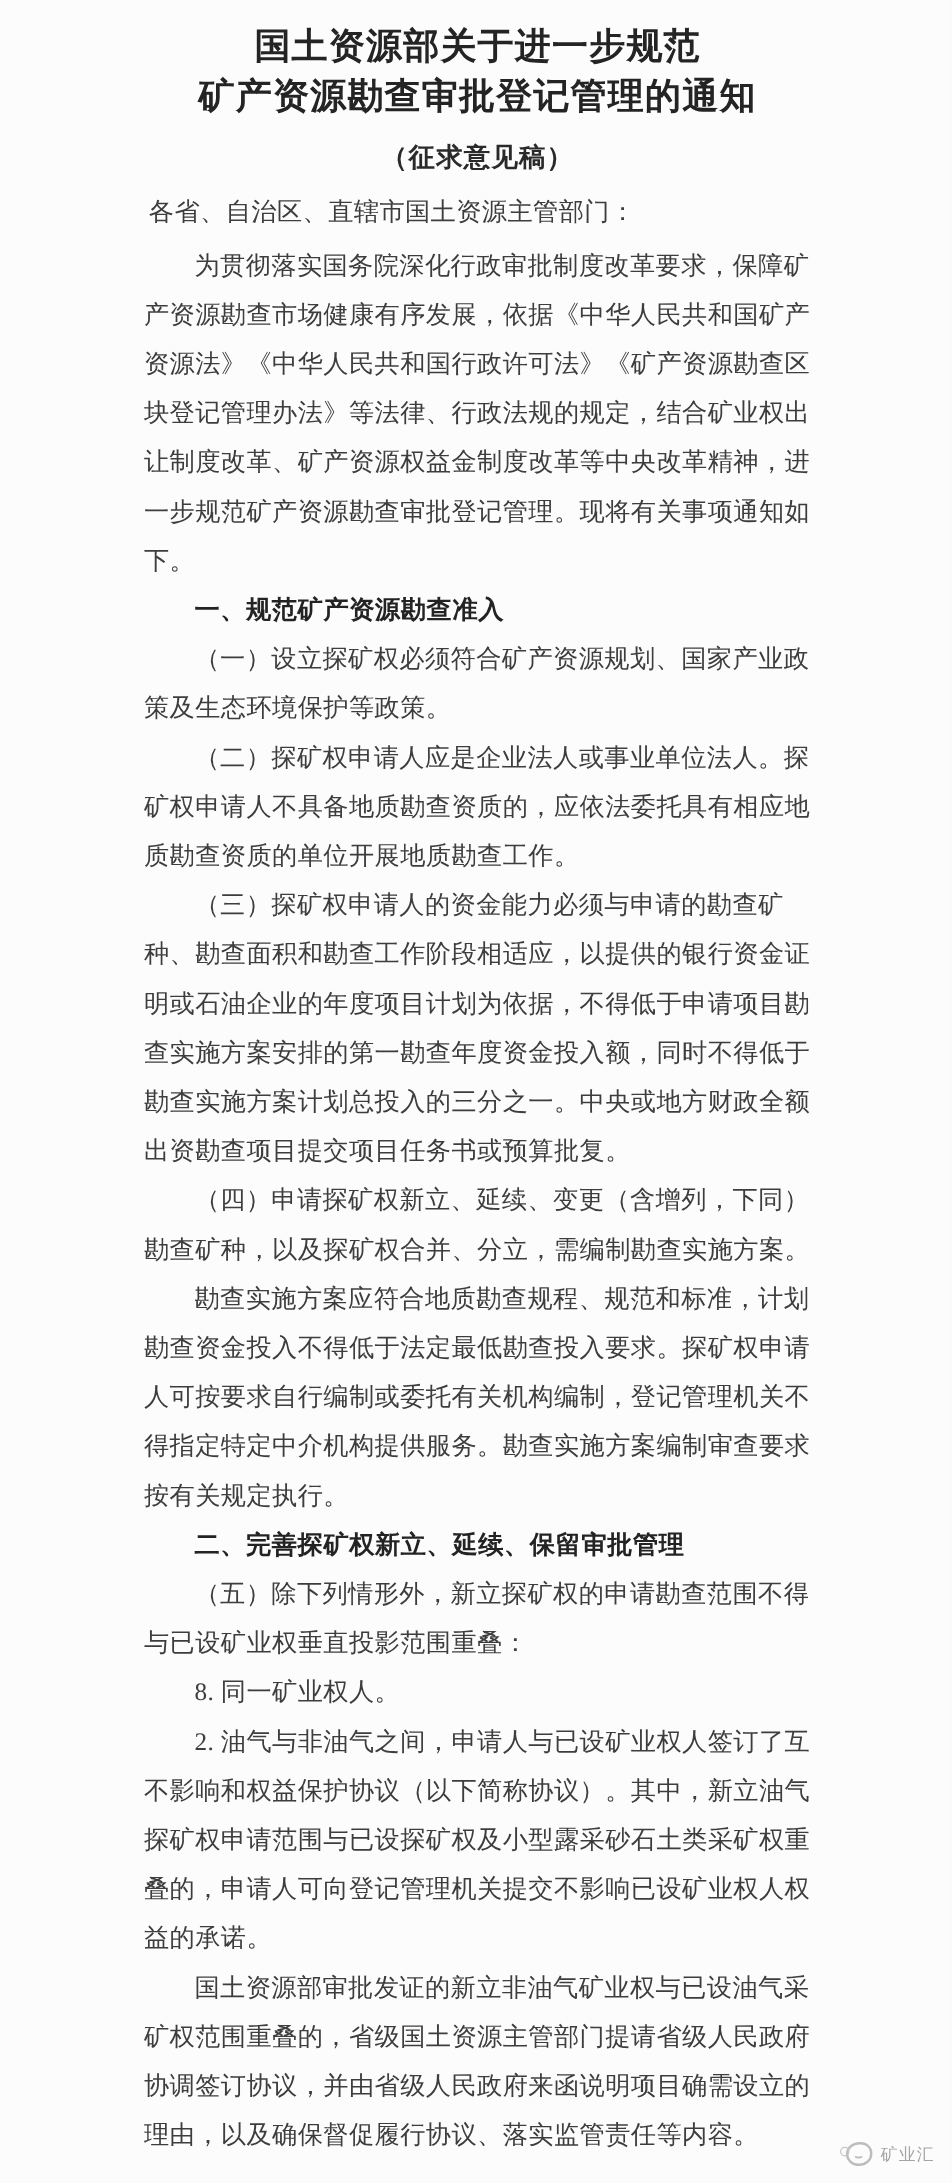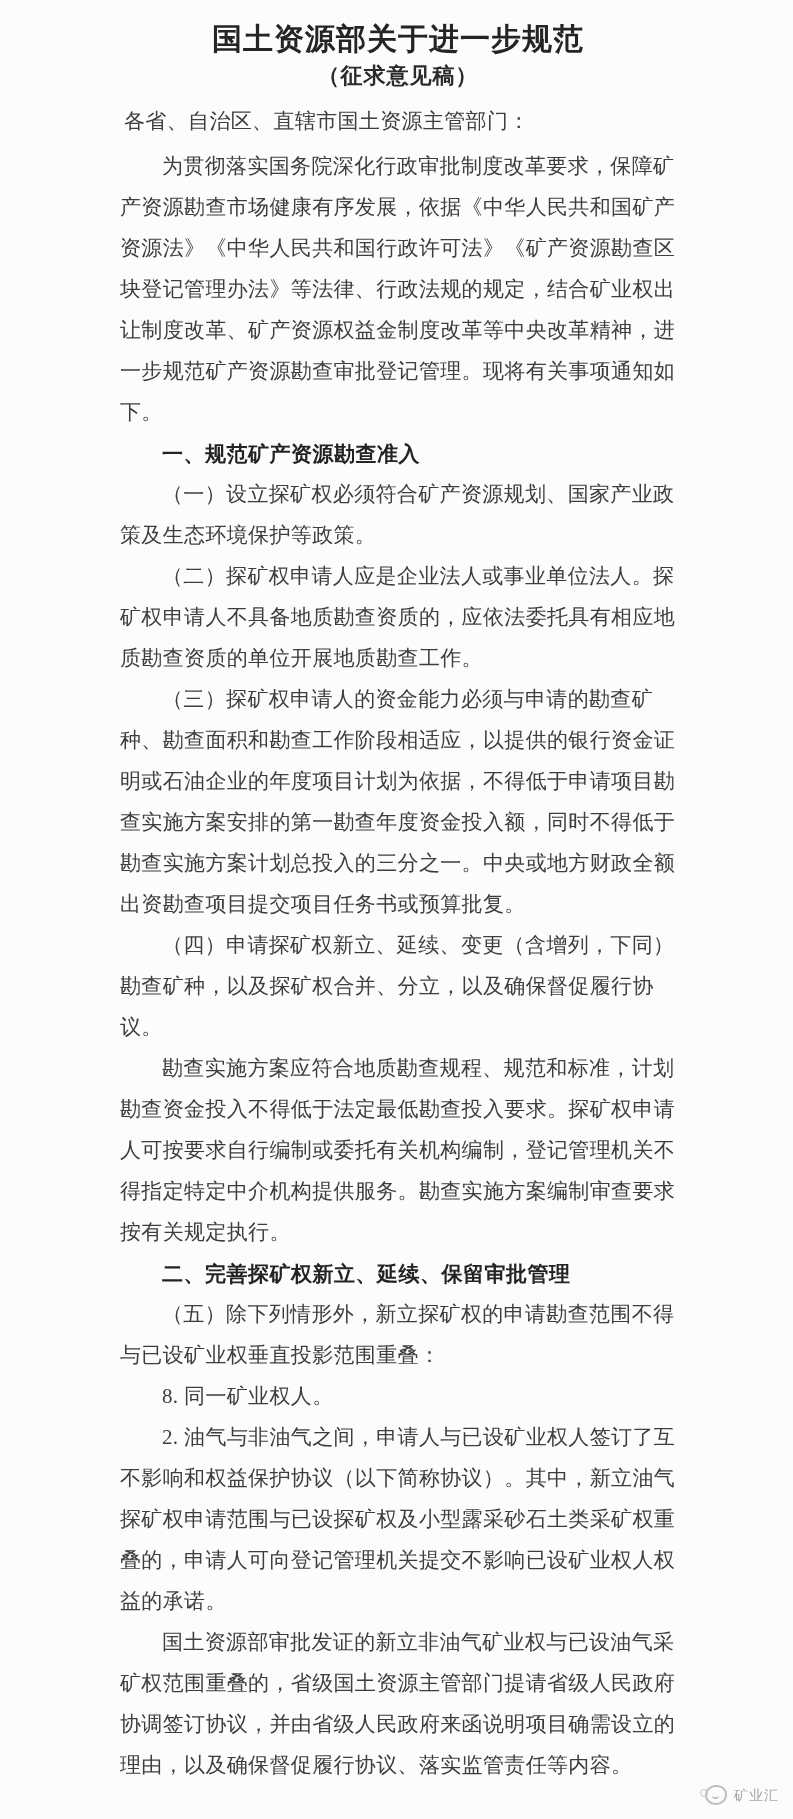--- a/index.html
+++ b/index.html
@@ -23,21 +23,21 @@
     font-family: "Liberation Sans", "DejaVu Sans", sans-serif;
     font-weight: 700;
     font-size: 30px;
     line-height: 42px;
     text-align: center;
     color: #242424;
     letter-spacing: 1px;
   }
   .doc-title .title-line { display: block; }
   .doc-subtitle {
-    margin-top: 1px;
+    margin-top: 14px;
     font-family: "Liberation Sans", "DejaVu Sans", sans-serif;
     font-weight: 700;
     font-size: 22px;
     line-height: 30px;
     text-align: center;
     color: #2a2a2a;
     letter-spacing: 1px;
   }
   .doc-body { margin-top: 10px; }
   .salutation {
@@ -102,33 +102,34 @@
     color: #a3a3a3;
   }
 </style>
 </head>
 <body>
 
 <div class="page">
 
   <h1 class="doc-title">
     <span class="title-line">国土资源部关于进一步规范</span>
+    <span class="title-line">矿产资源勘查审批登记管理的通知</span>
   </h1>
 
   <div class="doc-subtitle">（征求意见稿）</div>
 
   <div class="doc-body">
     <p class="salutation">各省、自治区、直辖市国土资源主管部门：</p>
 
     <p class="para">为贯彻落实国务院深化行政审批制度改革要求，保障矿产资源勘查市场健康有序发展，依据《中华人民共和国矿产资源法》《中华人民共和国行政许可法》《矿产资源勘查区块登记管理办法》等法律、行政法规的规定，结合矿业权出让制度改革、矿产资源权益金制度改革等中央改革精神，进一步规范矿产资源勘查审批登记管理。现将有关事项通知如下。</p>
     <p class="para heading">一、规范矿产资源勘查准入</p>
     <p class="para">（一）设立探矿权必须符合矿产资源规划、国家产业政策及生态环境保护等政策。</p>
     <p class="para">（二）探矿权申请人应是企业法人或事业单位法人。探矿权申请人不具备地质勘查资质的，应依法委托具有相应地质勘查资质的单位开展地质勘查工作。</p>
     <p class="para">（三）探矿权申请人的资金能力必须与申请的勘查矿种、勘查面积和勘查工作阶段相适应，以提供的银行资金证明或石油企业的年度项目计划为依据，不得低于申请项目勘查实施方案安排的第一勘查年度资金投入额，同时不得低于勘查实施方案计划总投入的三分之一。中央或地方财政全额出资勘查项目提交项目任务书或预算批复。</p>
-    <p class="para">（四）申请探矿权新立、延续、变更（含增列，下同）勘查矿种，以及探矿权合并、分立，以及确保督促履行协议。</p>
+    <p class="para">（四）申请探矿权新立、延续、变更（含增列，下同）勘查矿种，以及探矿权合并、分立，需编制勘查实施方案。</p>
     <p class="para">勘查实施方案应符合地质勘查规程、规范和标准，计划勘查资金投入不得低于法定最低勘查投入要求。探矿权申请人可按要求自行编制或委托有关机构编制，登记管理机关不得指定特定中介机构提供服务。勘查实施方案编制审查要求按有关规定执行。</p>
     <p class="para heading">二、完善探矿权新立、延续、保留审批管理</p>
     <p class="para">（五）除下列情形外，新立探矿权的申请勘查范围不得与已设矿业权垂直投影范围重叠：</p>
     <p class="para">8. 同一矿业权人。</p>
     <p class="para">2. 油气与非油气之间，申请人与已设矿业权人签订了互不影响和权益保护协议（以下简称协议）。其中，新立油气探矿权申请范围与已设探矿权及小型露采砂石土类采矿权重叠的，申请人可向登记管理机关提交不影响已设矿业权人权益的承诺。</p>
     <p class="para">国土资源部审批发证的新立非油气矿业权与已设油气采矿权范围重叠的，省级国土资源主管部门提请省级人民政府协调签订协议，并由省级人民政府来函说明项目确需设立的理由，以及确保督促履行协议、落实监管责任等内容。</p>
   </div>
 
   <div class="watermark">
     <span class="wm-icon"></span>

